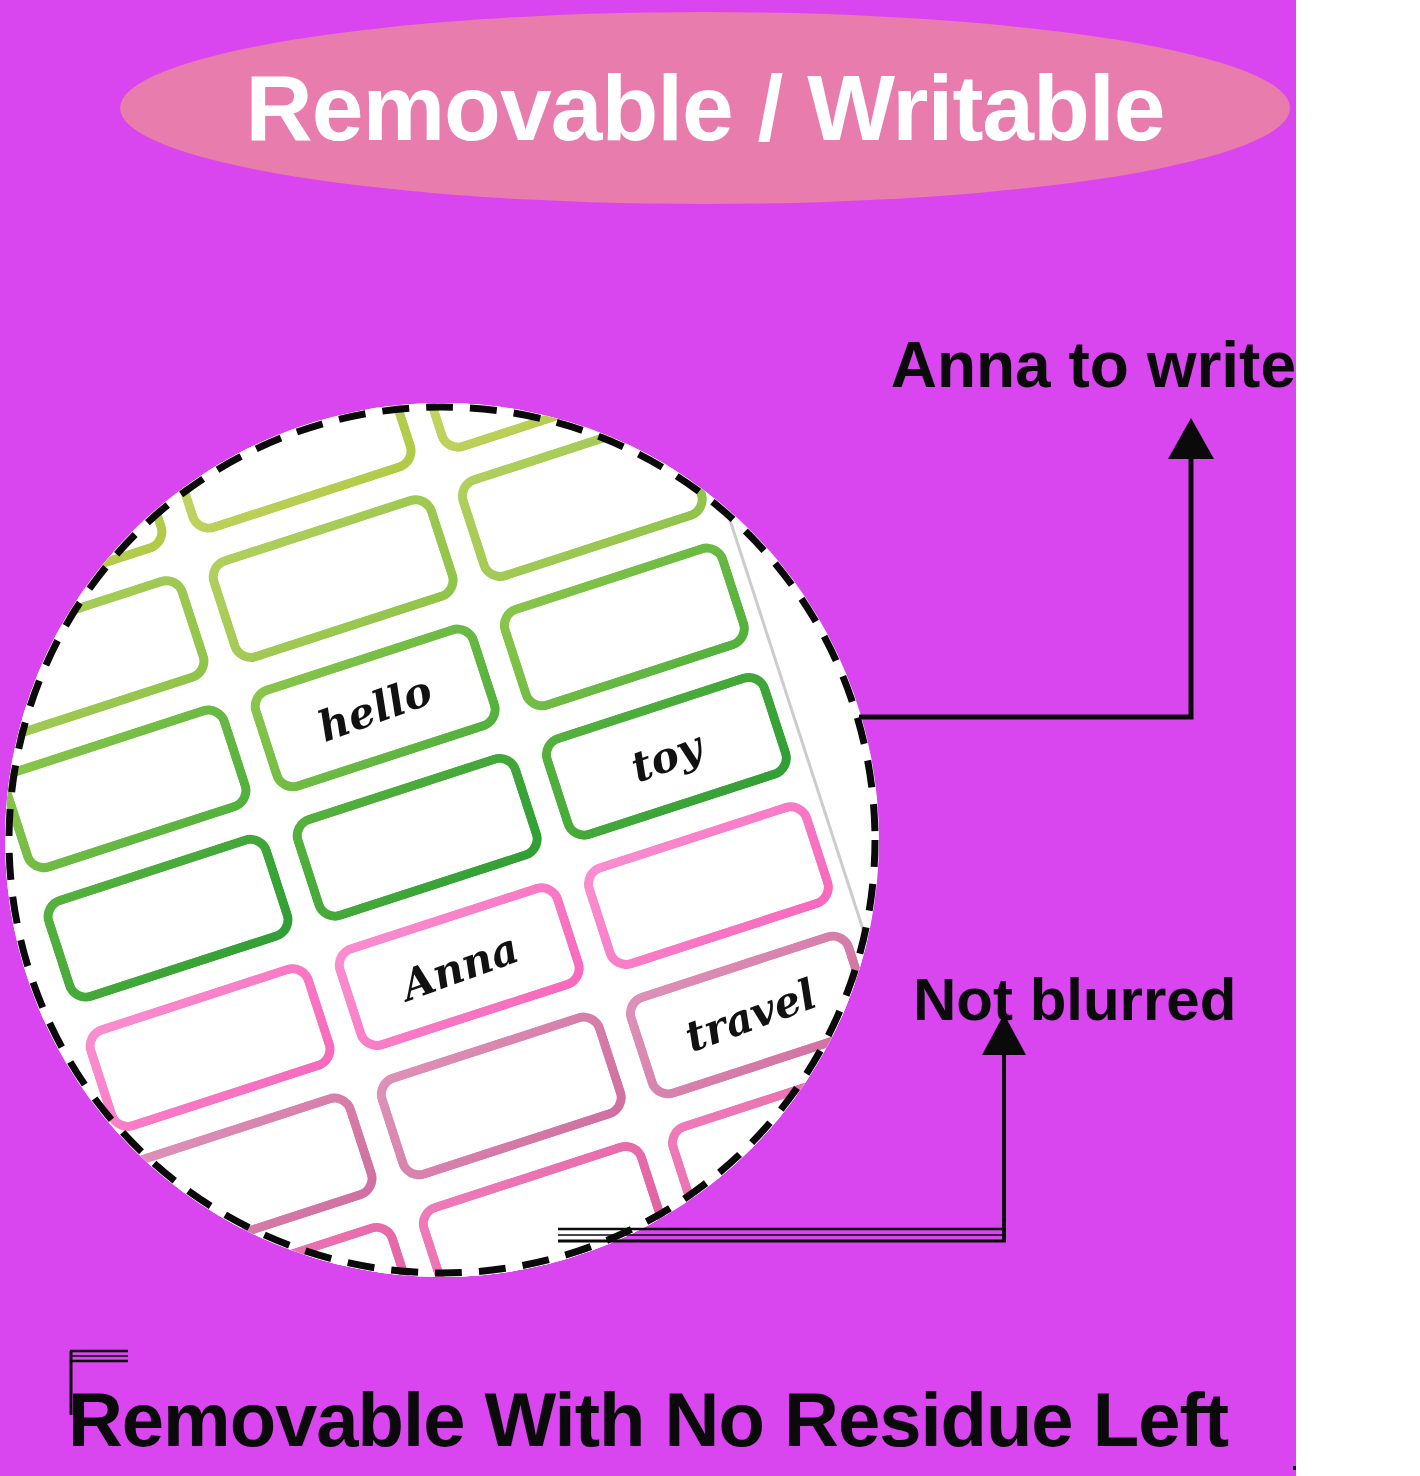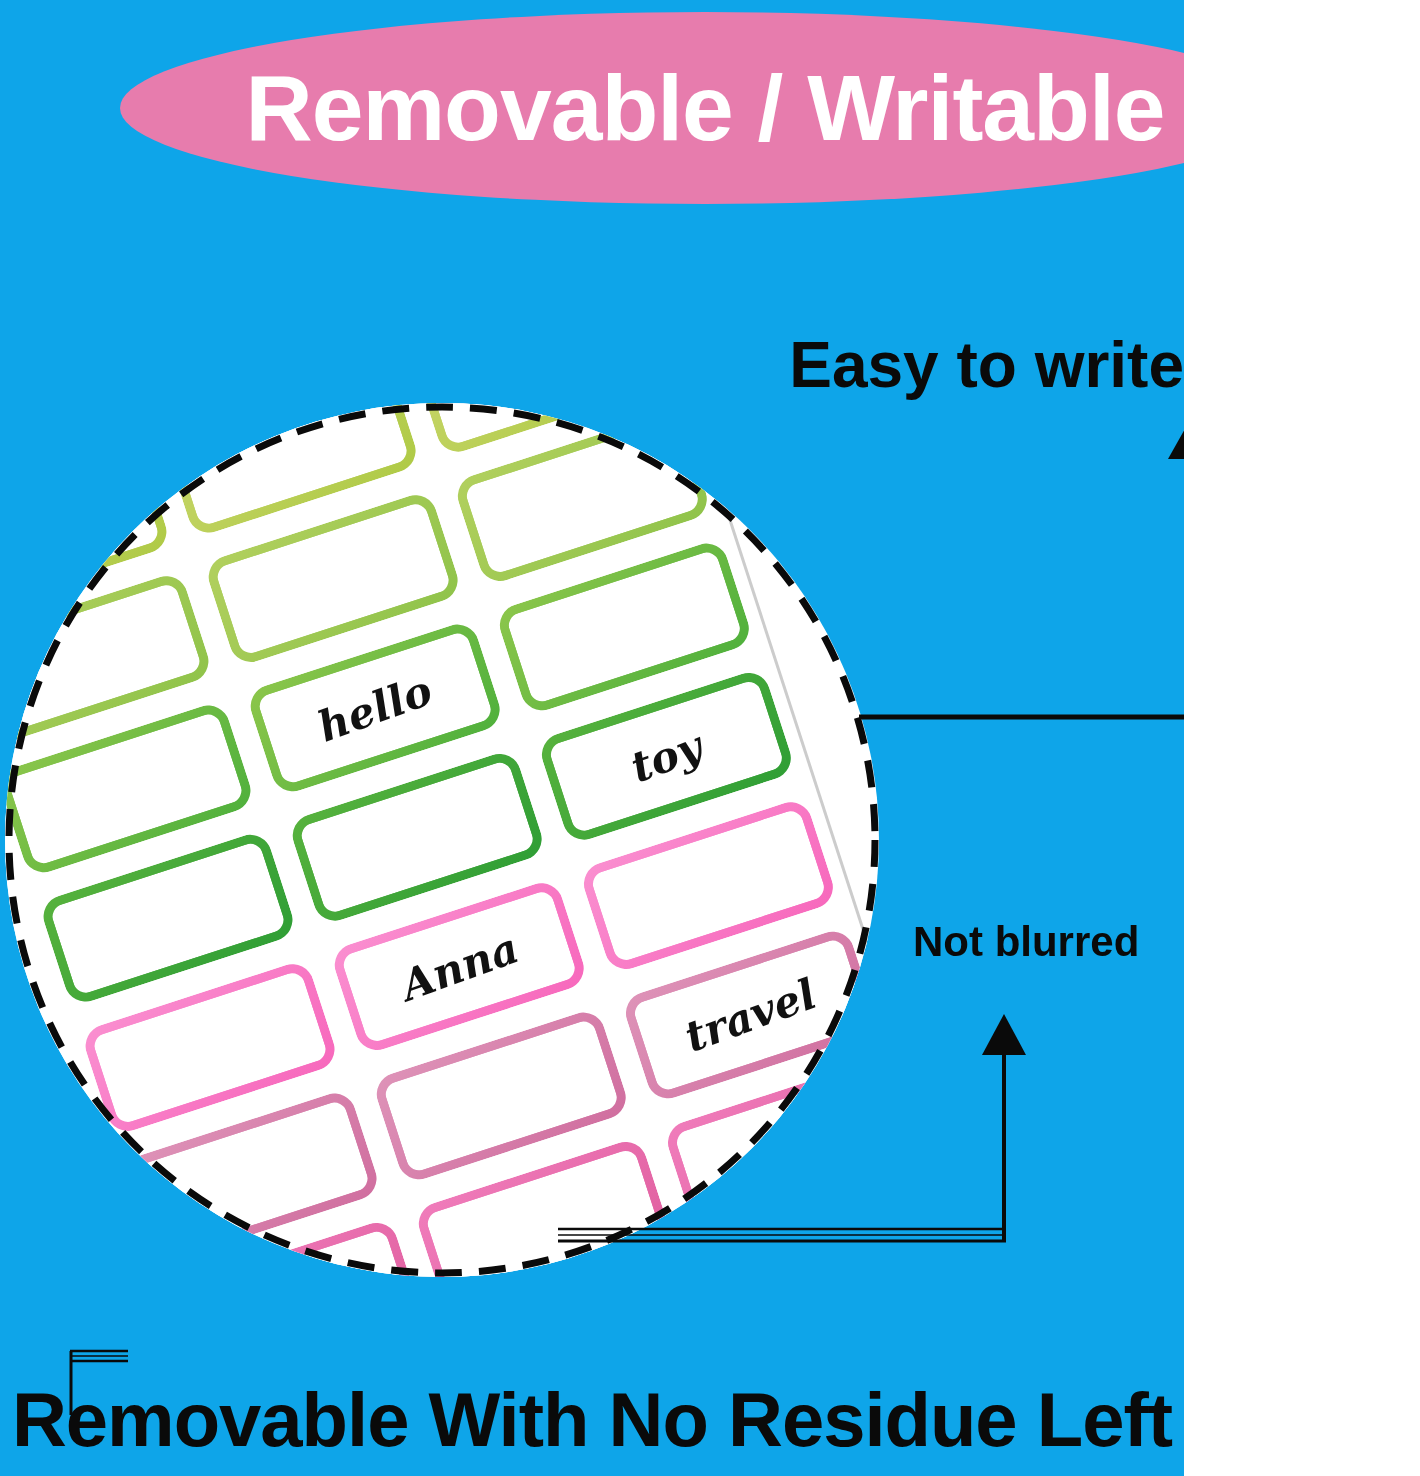--- a/index.html
+++ b/index.html
@@ -4,39 +4,39 @@
 <style>
   :root{
     --ink:#0a0a0a;
     --badge-bg:#e77cad;
     --badge-fg:#ffffff;
     --edge:#cccccc;
     --text:#111111;
   }
   html,body{margin:0;padding:0;background:#ffffff;}
   .stage{
-    position:relative;width:1184px;height:1476px;background:#0ea5e9;
+    position:relative;width:1296px;height:1476px;background:#d946ef;
     overflow:hidden;font-family:"Liberation Sans",sans-serif;
   }
   
   .badge{
     position:absolute;left:120px;top:12px;width:1170px;height:192px;
     background:var(--badge-bg);border-radius:50%;
     display:flex;align-items:center;justify-content:center;
   }
   .badge span{
     color:var(--badge-fg);font-size:93px;font-weight:bold;
     letter-spacing:-1px;white-space:nowrap;
   }
   
   .callout{
     position:absolute;color:var(--ink);font-weight:bold;white-space:nowrap;
   }
   .callout.easy{right:0px;top:328px;font-size:64px;}
-  .callout.blur{left:913px;top:918px;font-size:42px;}
+  .callout.blur{left:913px;top:965px;font-size:60px;}
   .callout.residue{
     left:50%;top:1376px;transform:translateX(-50%);
     font-size:76px;letter-spacing:-1px;text-align:center;
   }
   
   .circle-wrap{position:absolute;left:5px;top:403px;width:874px;height:874px;}
   .circle-clip{
     position:absolute;left:0;top:0;width:874px;height:874px;
     border-radius:50%;overflow:hidden;background:#ffffff;
   }
@@ -59,21 +59,21 @@
 </style>
 </head>
 <body>
 
 <div class="stage">
 
   <div class="badge">
     <span>Removable / Writable</span>
   </div>
 
-  <div class="callout easy">Easy to write</div>
+  <div class="callout easy">Anna to write</div>
   <div class="callout blur">Not blurred</div>
   <div class="callout residue">Removable With No Residue Left</div>
 
   <div class="circle-wrap">
     <div class="circle-clip">
       <div class="sheet">
           <div class="sticker" style="left: 34px; top: 24px; background: linear-gradient(rgb(255, 255, 255), rgb(255, 255, 255)) padding-box padding-box, linear-gradient(150deg, rgb(255, 233, 60), rgb(255, 228, 0)) border-box border-box;"></div>
           <div class="sticker" style="left: 296px; top: 24px; background: linear-gradient(rgb(255, 255, 255), rgb(255, 255, 255)) padding-box padding-box, linear-gradient(150deg, rgb(255, 233, 60), rgb(255, 228, 0)) border-box border-box;"></div>
           <div class="sticker" style="left: 34px; top: 160px; background: linear-gradient(rgb(255, 255, 255), rgb(255, 255, 255)) padding-box padding-box, linear-gradient(150deg, rgb(200, 214, 107), rgb(175, 202, 70)) border-box border-box;"></div>
           <div class="sticker" style="left: 296px; top: 160px; background: linear-gradient(rgb(255, 255, 255), rgb(255, 255, 255)) padding-box padding-box, linear-gradient(150deg, rgb(200, 214, 107), rgb(175, 202, 70)) border-box border-box;"></div>

